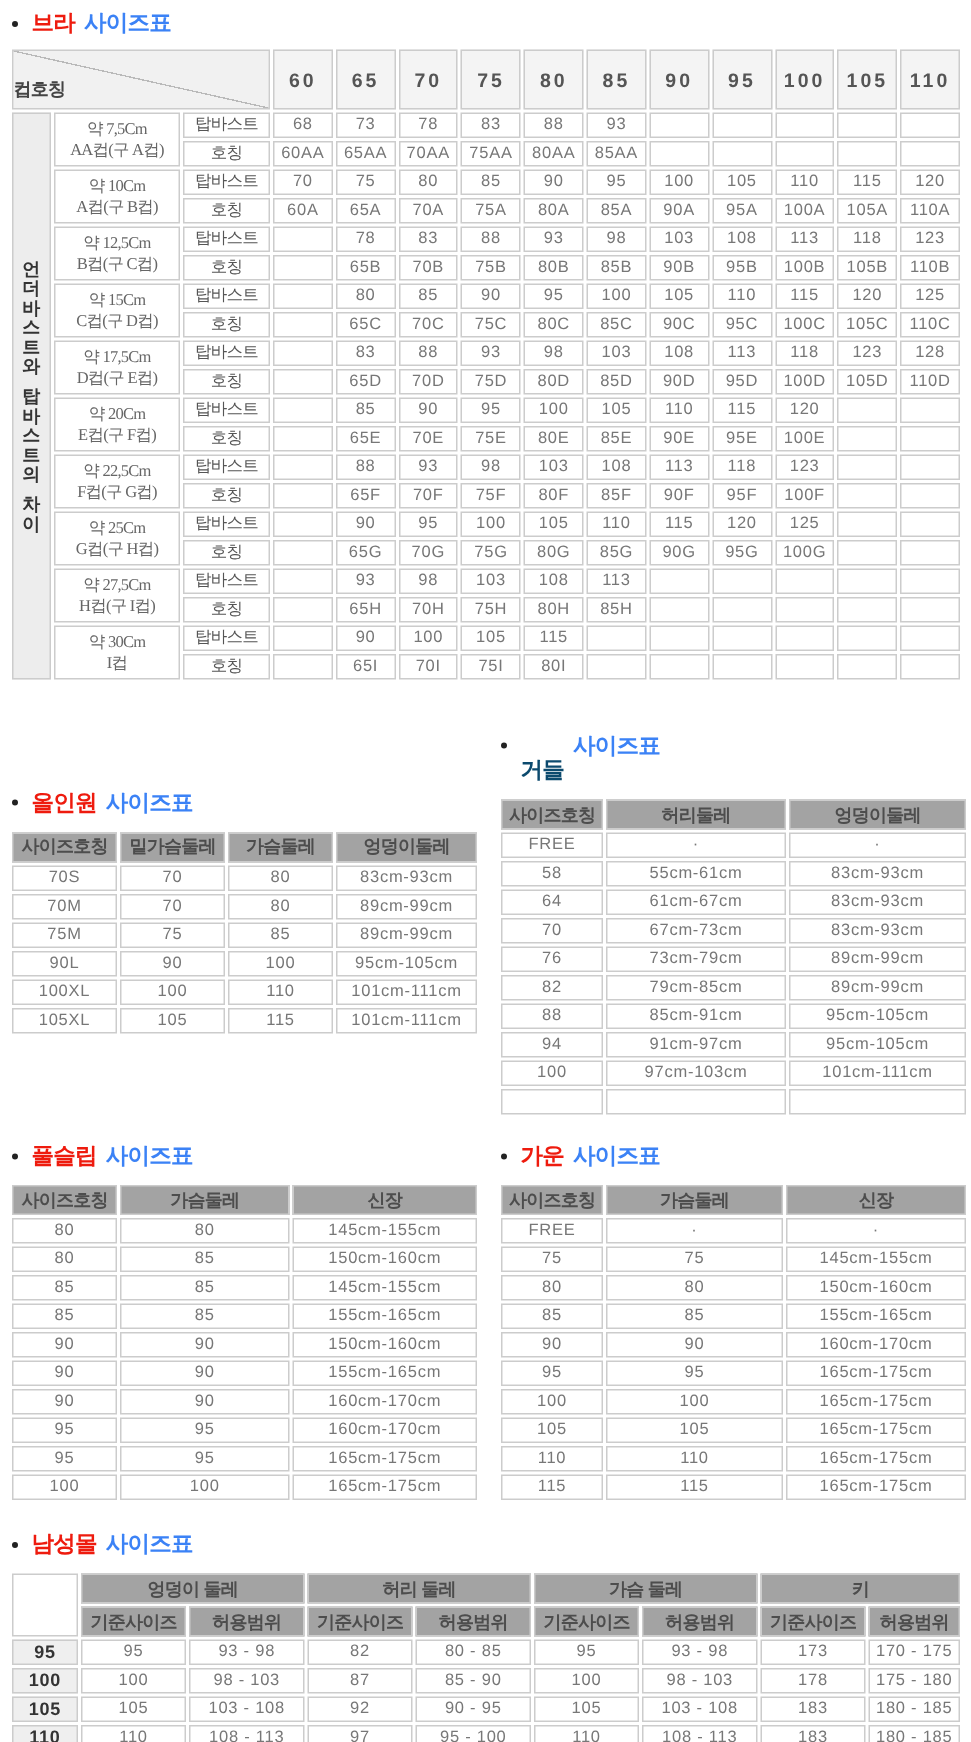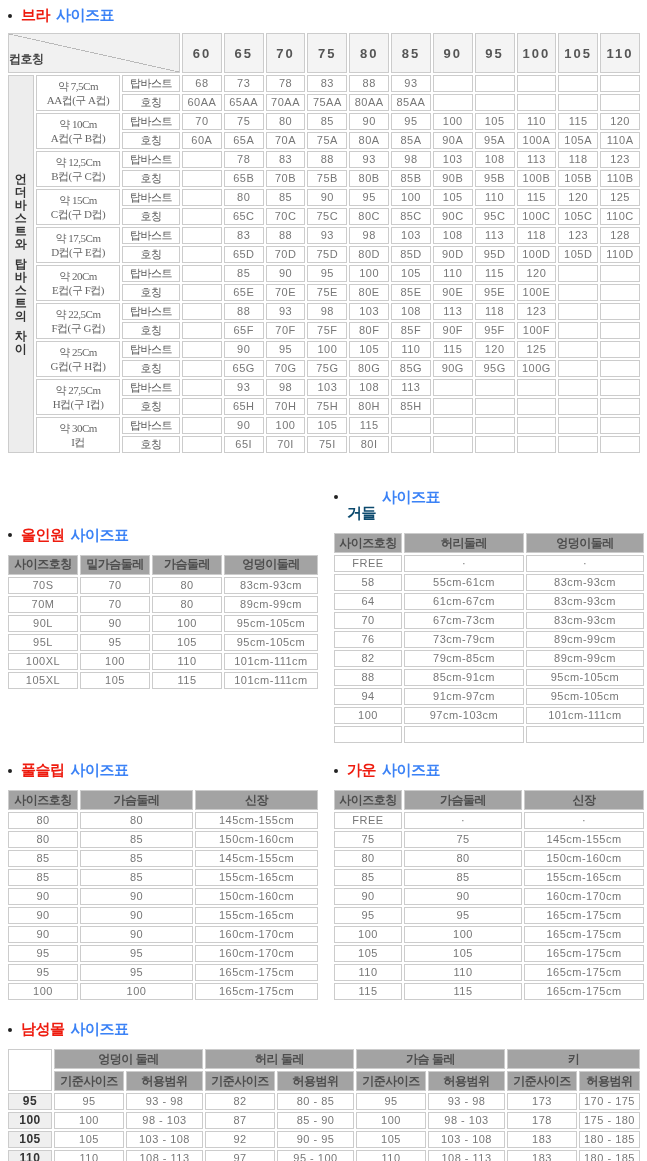--- a/index.html
+++ b/index.html
@@ -474,29 +474,29 @@
             <td>80</td>
             <td>83cm-93cm</td>
           </tr>
           <tr>
             <td>70M</td>
             <td>70</td>
             <td>80</td>
             <td>89cm-99cm</td>
           </tr>
           <tr>
+            <td>75M</td>
+            <td>75</td>
+            <td>85</td>
+            <td>89cm-99cm</td>
+          </tr>
+          <tr>
             <td>90L</td>
             <td>90</td>
             <td>100</td>
-            <td>95cm-105cm</td>
-          </tr>
-          <tr>
-            <td>95L</td>
-            <td>95</td>
-            <td>105</td>
             <td>95cm-105cm</td>
           </tr>
           <tr>
             <td>100XL</td>
             <td>100</td>
             <td>110</td>
             <td>101cm-111cm</td>
           </tr>
           <tr>
             <td>105XL</td>

